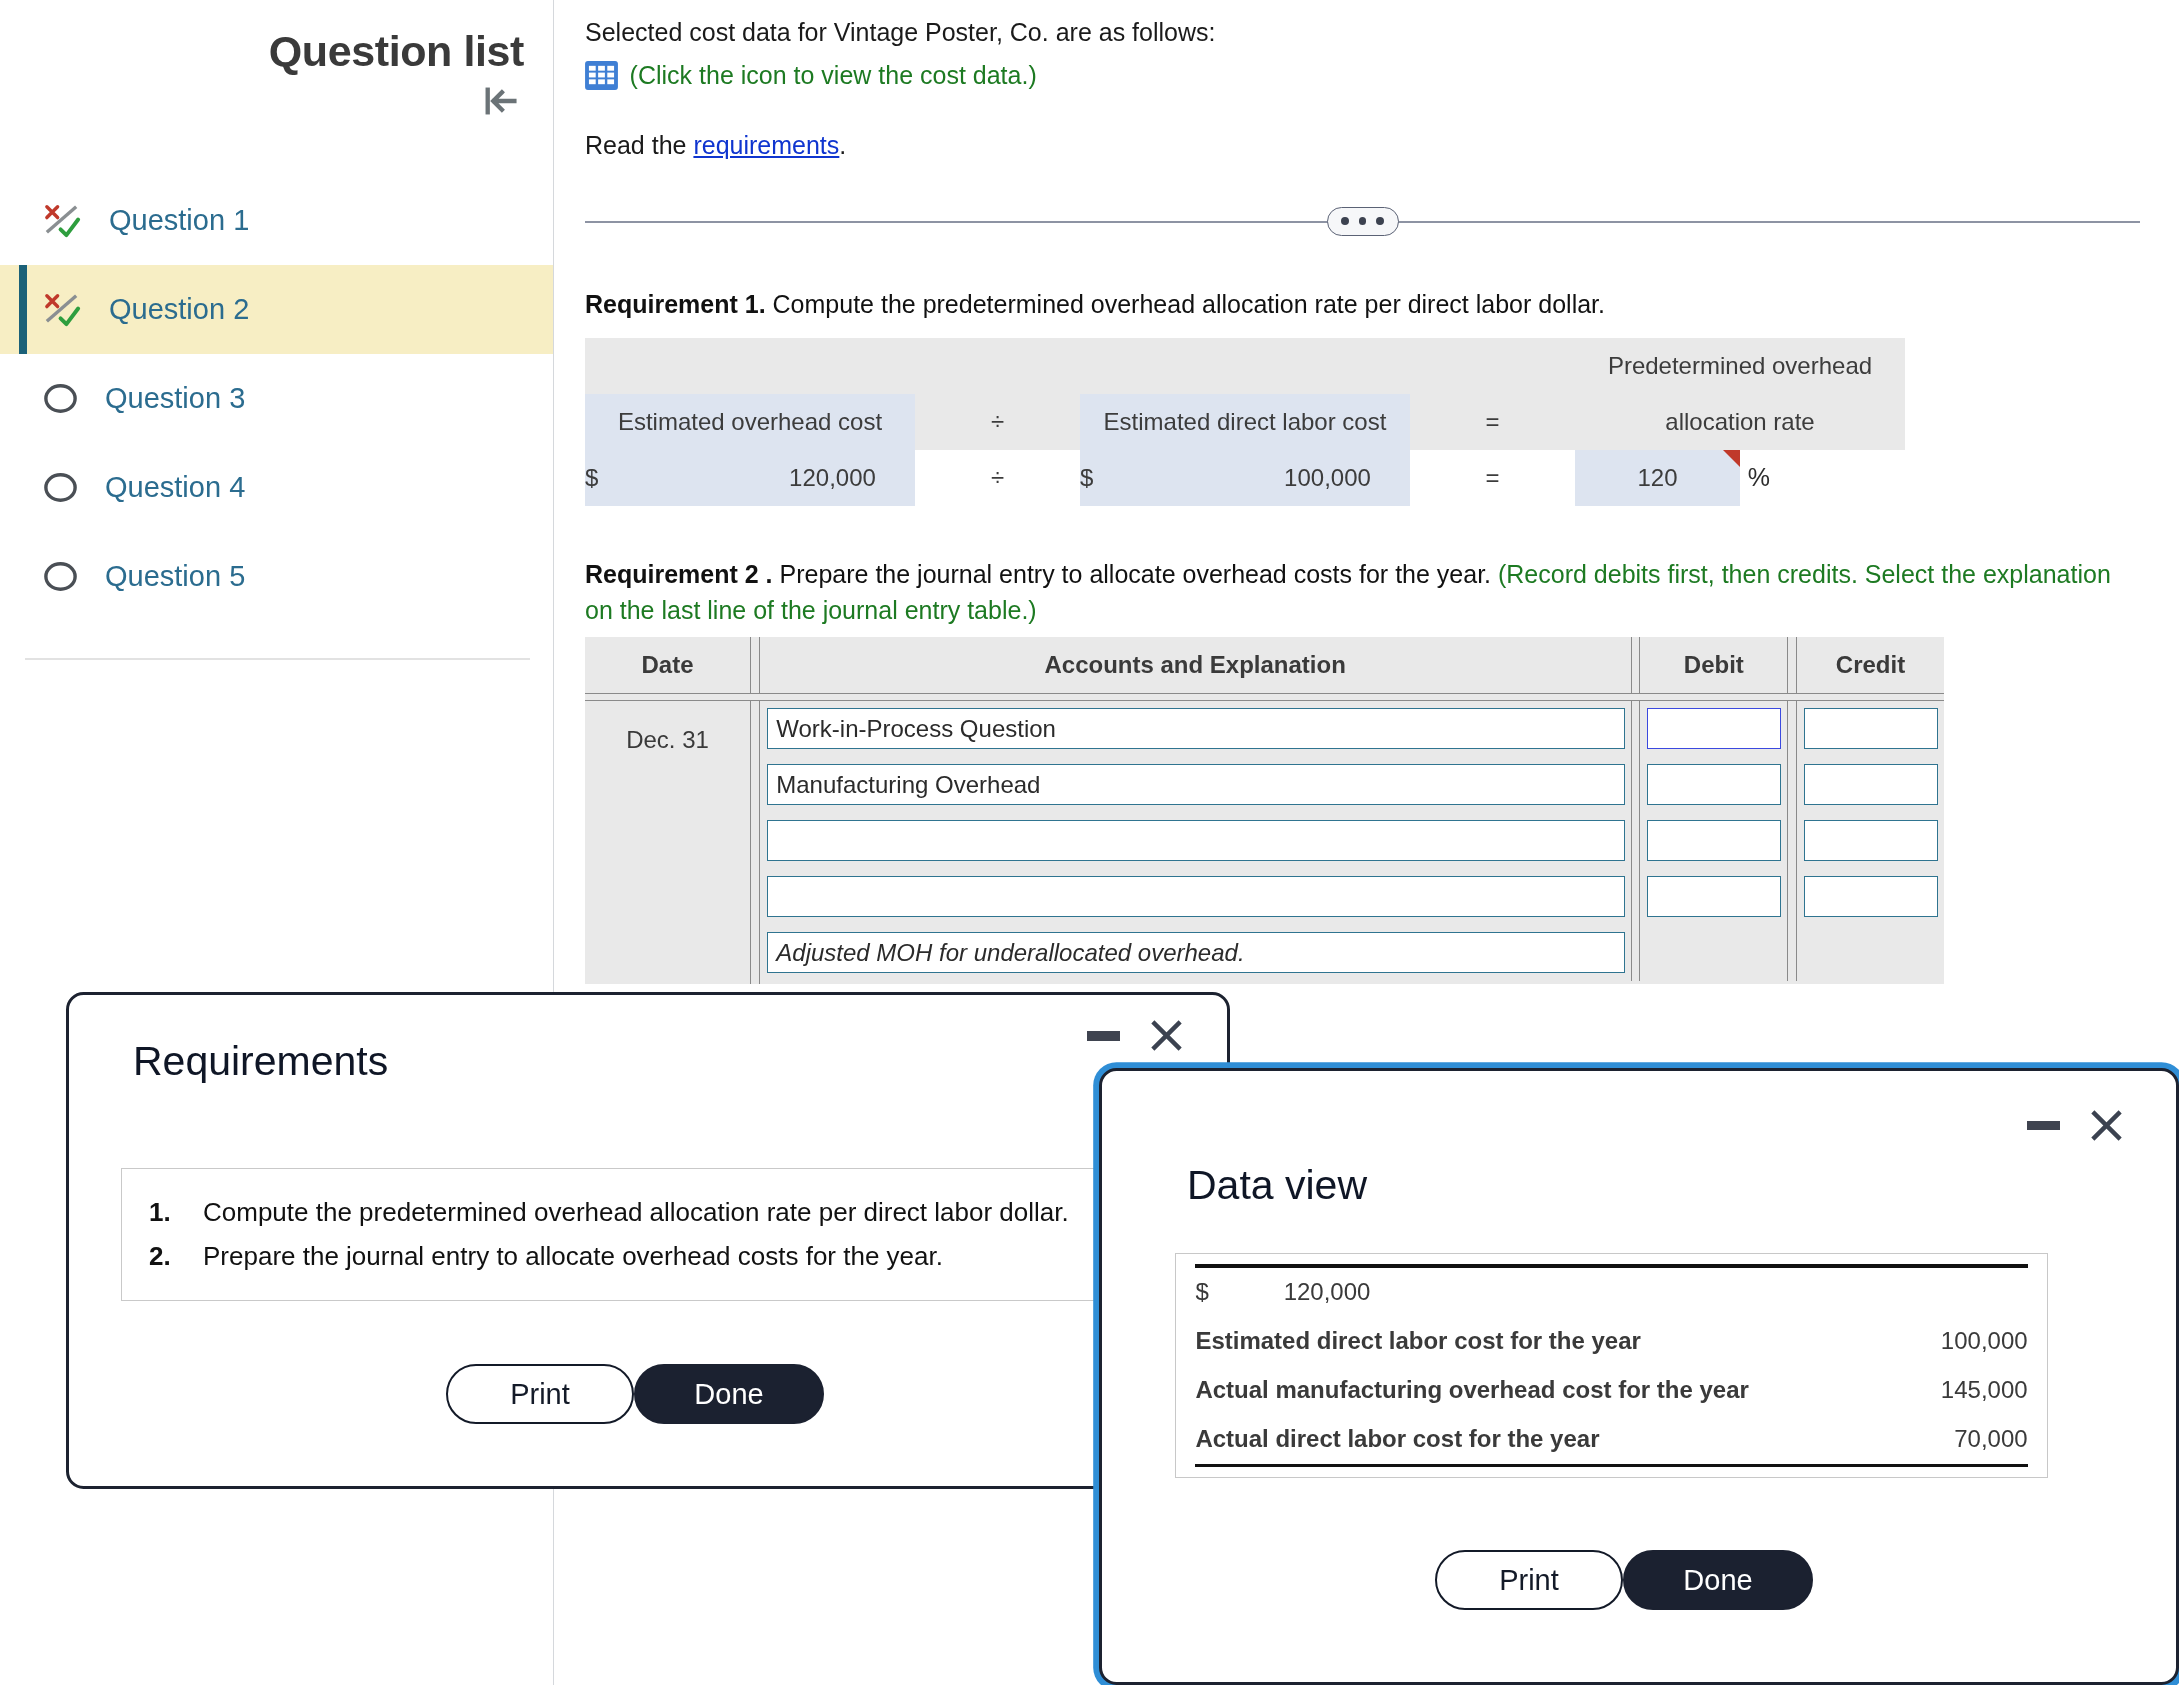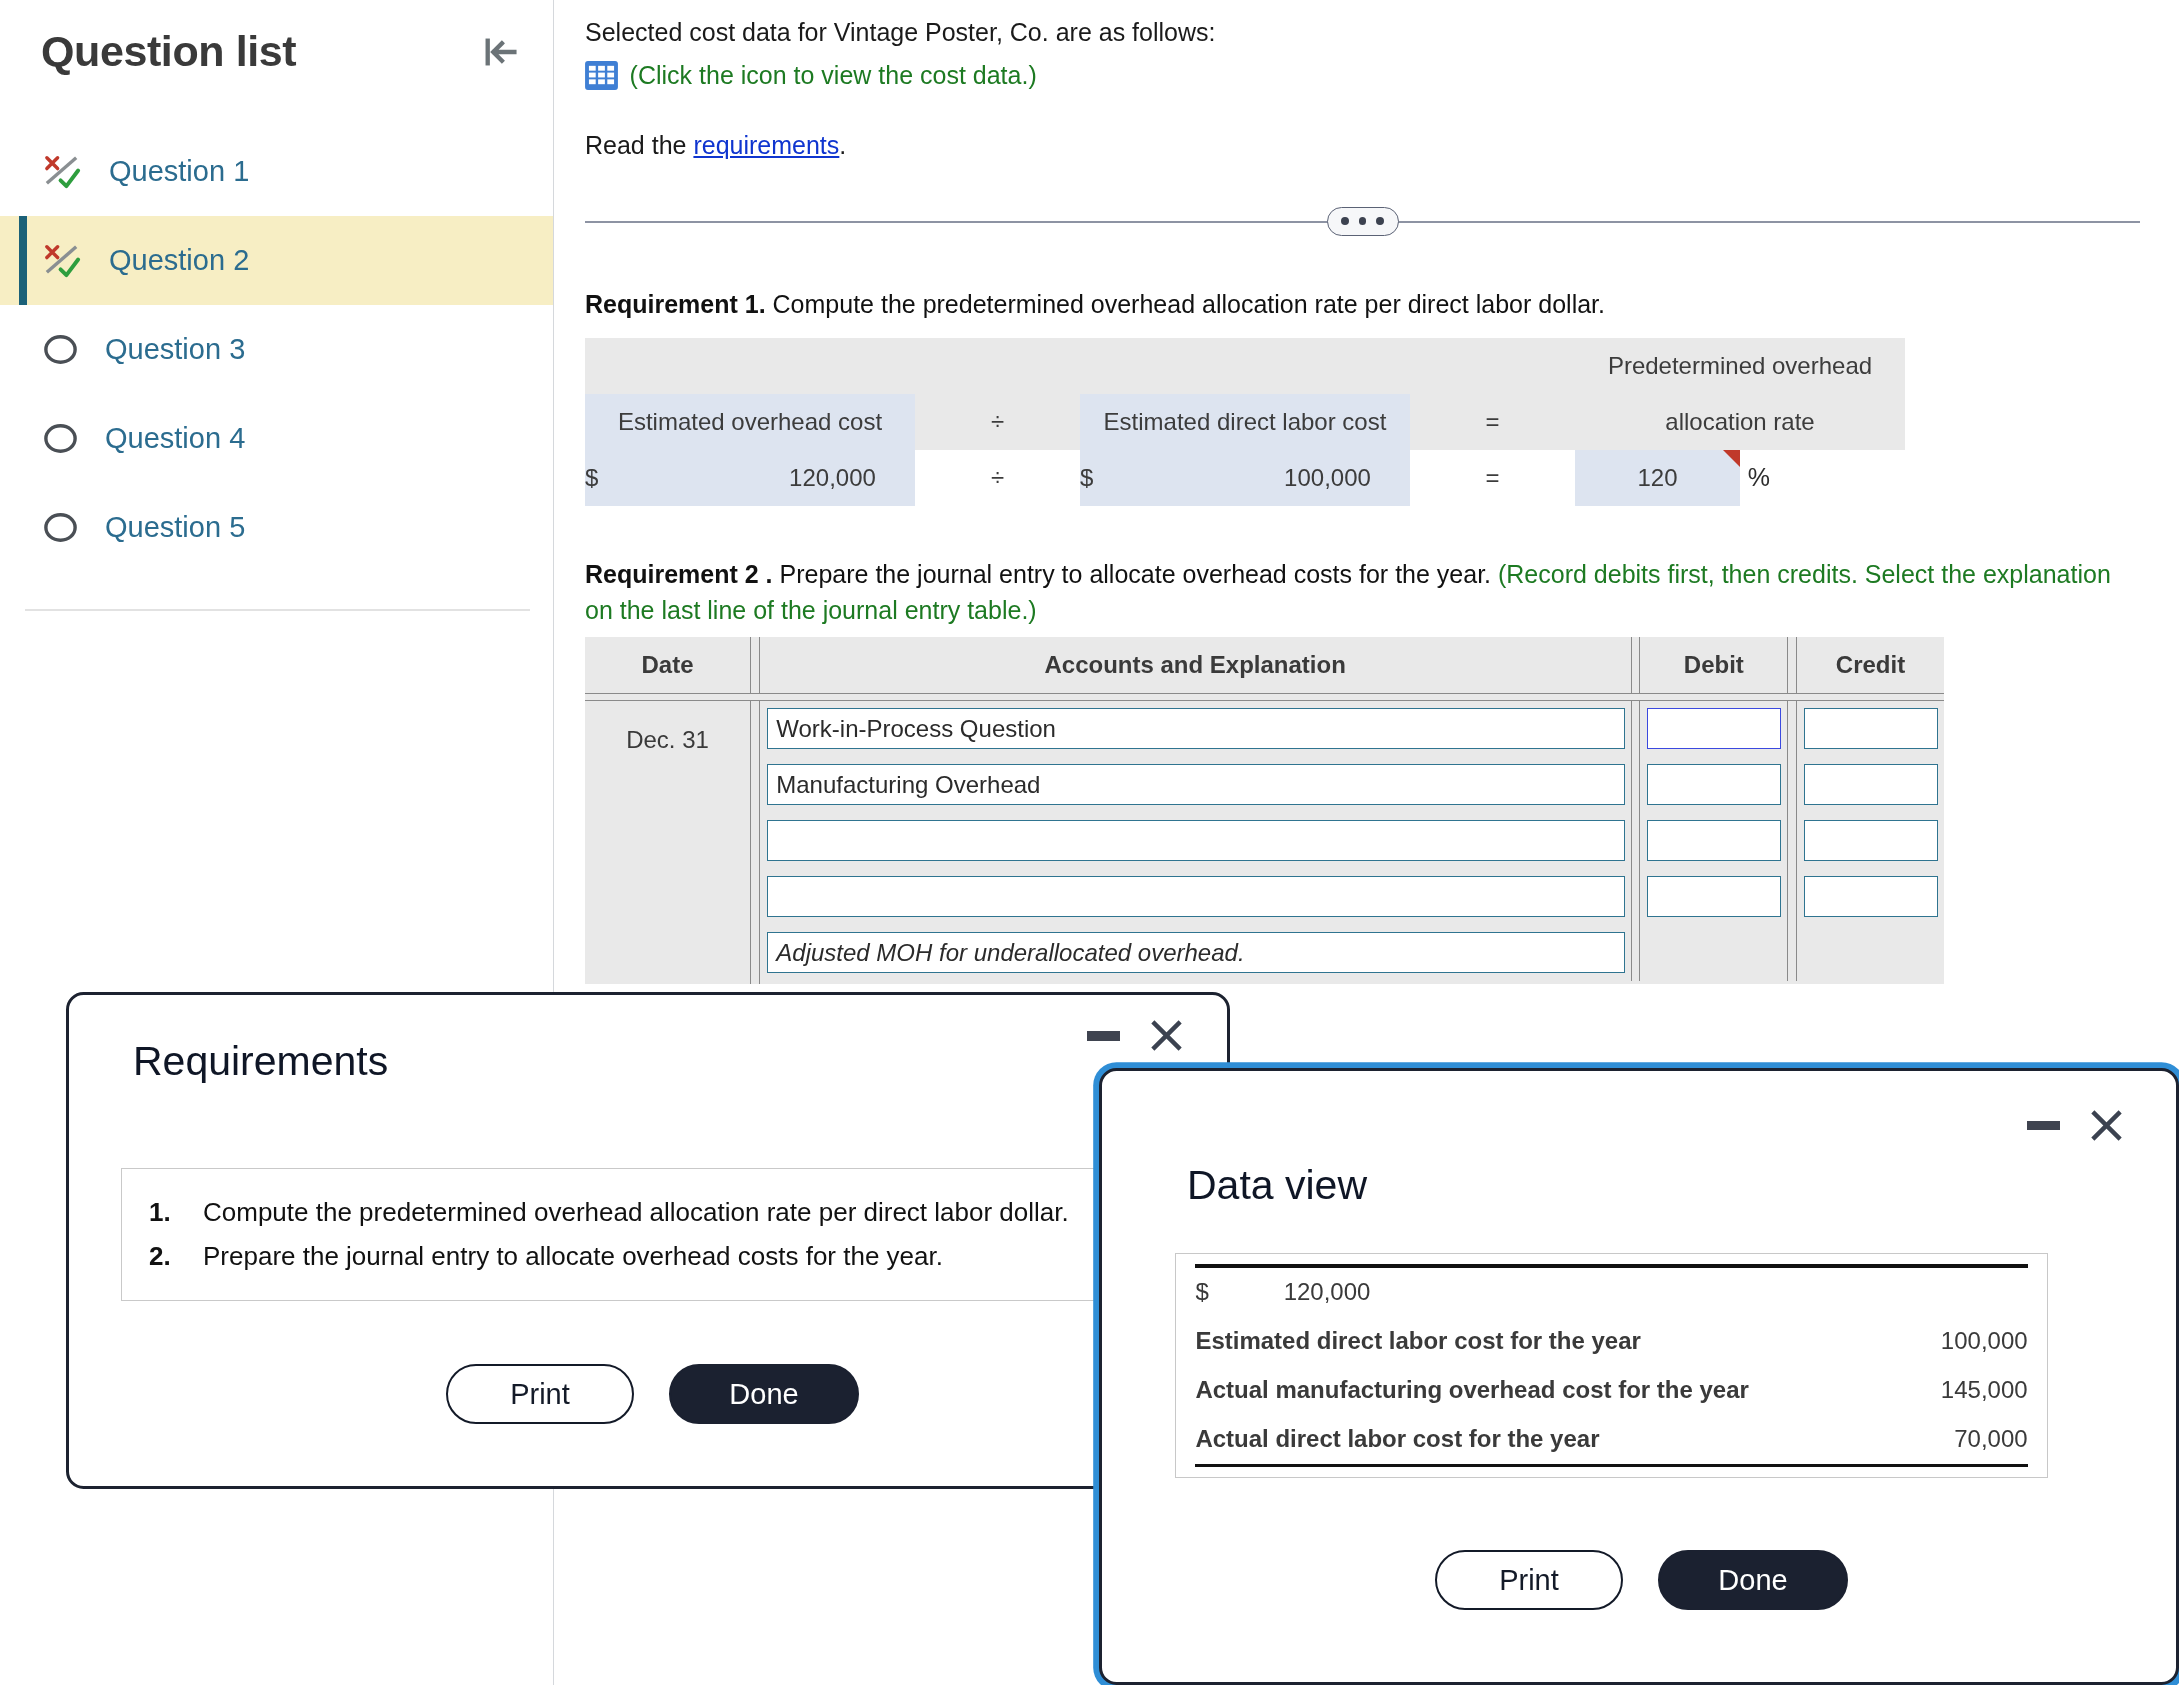--- a/index.html
+++ b/index.html
@@ -11,22 +11,23 @@
     overflow: hidden;
   }
   #root { position: relative; width: 2179px; height: 1686px; background:#fff; }
 
   
   .sidebar {
     position: absolute; left: 0; top: 0; width: 554px; height: 1686px;
     background: #ffffff; border-right: 1.9px solid #d5d8dc;
   }
   .sidebar-header {
-    display: flex; align-items: flex-start; justify-content: space-between;
+    display: flex; align-items: flex-end; justify-content: space-between;
     padding: 27px 29px 0 41px;
+    flex-direction: column;
   }
   .sidebar-title {
     font-size: 43px; font-weight: bold; color: #3a3a3a; letter-spacing: -0.4px;
   }
   .collapse-icon { width: 50px; height: 50px; display:block; cursor: pointer; }
 
   .q-list { margin-top: 50px; }
   .q-item {
     display: flex; align-items: center; gap: 25px;
     height: 89px; padding-left: 41px; position: relative; cursor: pointer;
@@ -126,21 +127,21 @@
   .min-btn { width: 33px; height: 9.7px; background: #3f4450; cursor: pointer; display:block; }
   .close-btn { width: 39px; height: 39px; cursor: pointer; display:block; }
   .dlg-title { font-size: 41px; color: #0f1626; font-weight: normal; }
 
   .req-box {
     position: absolute; border: 1.9px solid #c9c9c9; background: #fff; padding: 21.3px 27px;
   }
   .req-li { display: flex; gap: 29px; font-size: 26px; color: #111; line-height: 1.7; }
   .req-li .n { font-weight: bold; width: 25px; flex: 0 0 25px; }
 
-  .btn-row { position: absolute; display: flex; gap: 35px; }
+  .btn-row { position: absolute; display: flex; }
   .btn {
     font-size: 29px; border-radius: 39px; display: flex; align-items: center; justify-content: center;
     cursor: pointer; height: 60px;
   }
   .btn-print { width: 188px; background: #fff; color: #131a28; border: 2.9px solid #131a28; }
   .btn-done  { width: 190px; background: #1b2130; color: #ffffff; border: 2.9px solid #1b2130; }
 
   .dt-box { position: absolute; border: 1.9px solid #c8c8c8; background: #fff; padding: 0 19.4px; }
   .dt-box .topline { height: 3.9px; background: #111; margin: 9.7px 0 0 0; }
   .dt-box .botline { height: 3.9px; background: #111; margin: 0 0 9.7px 0; }

